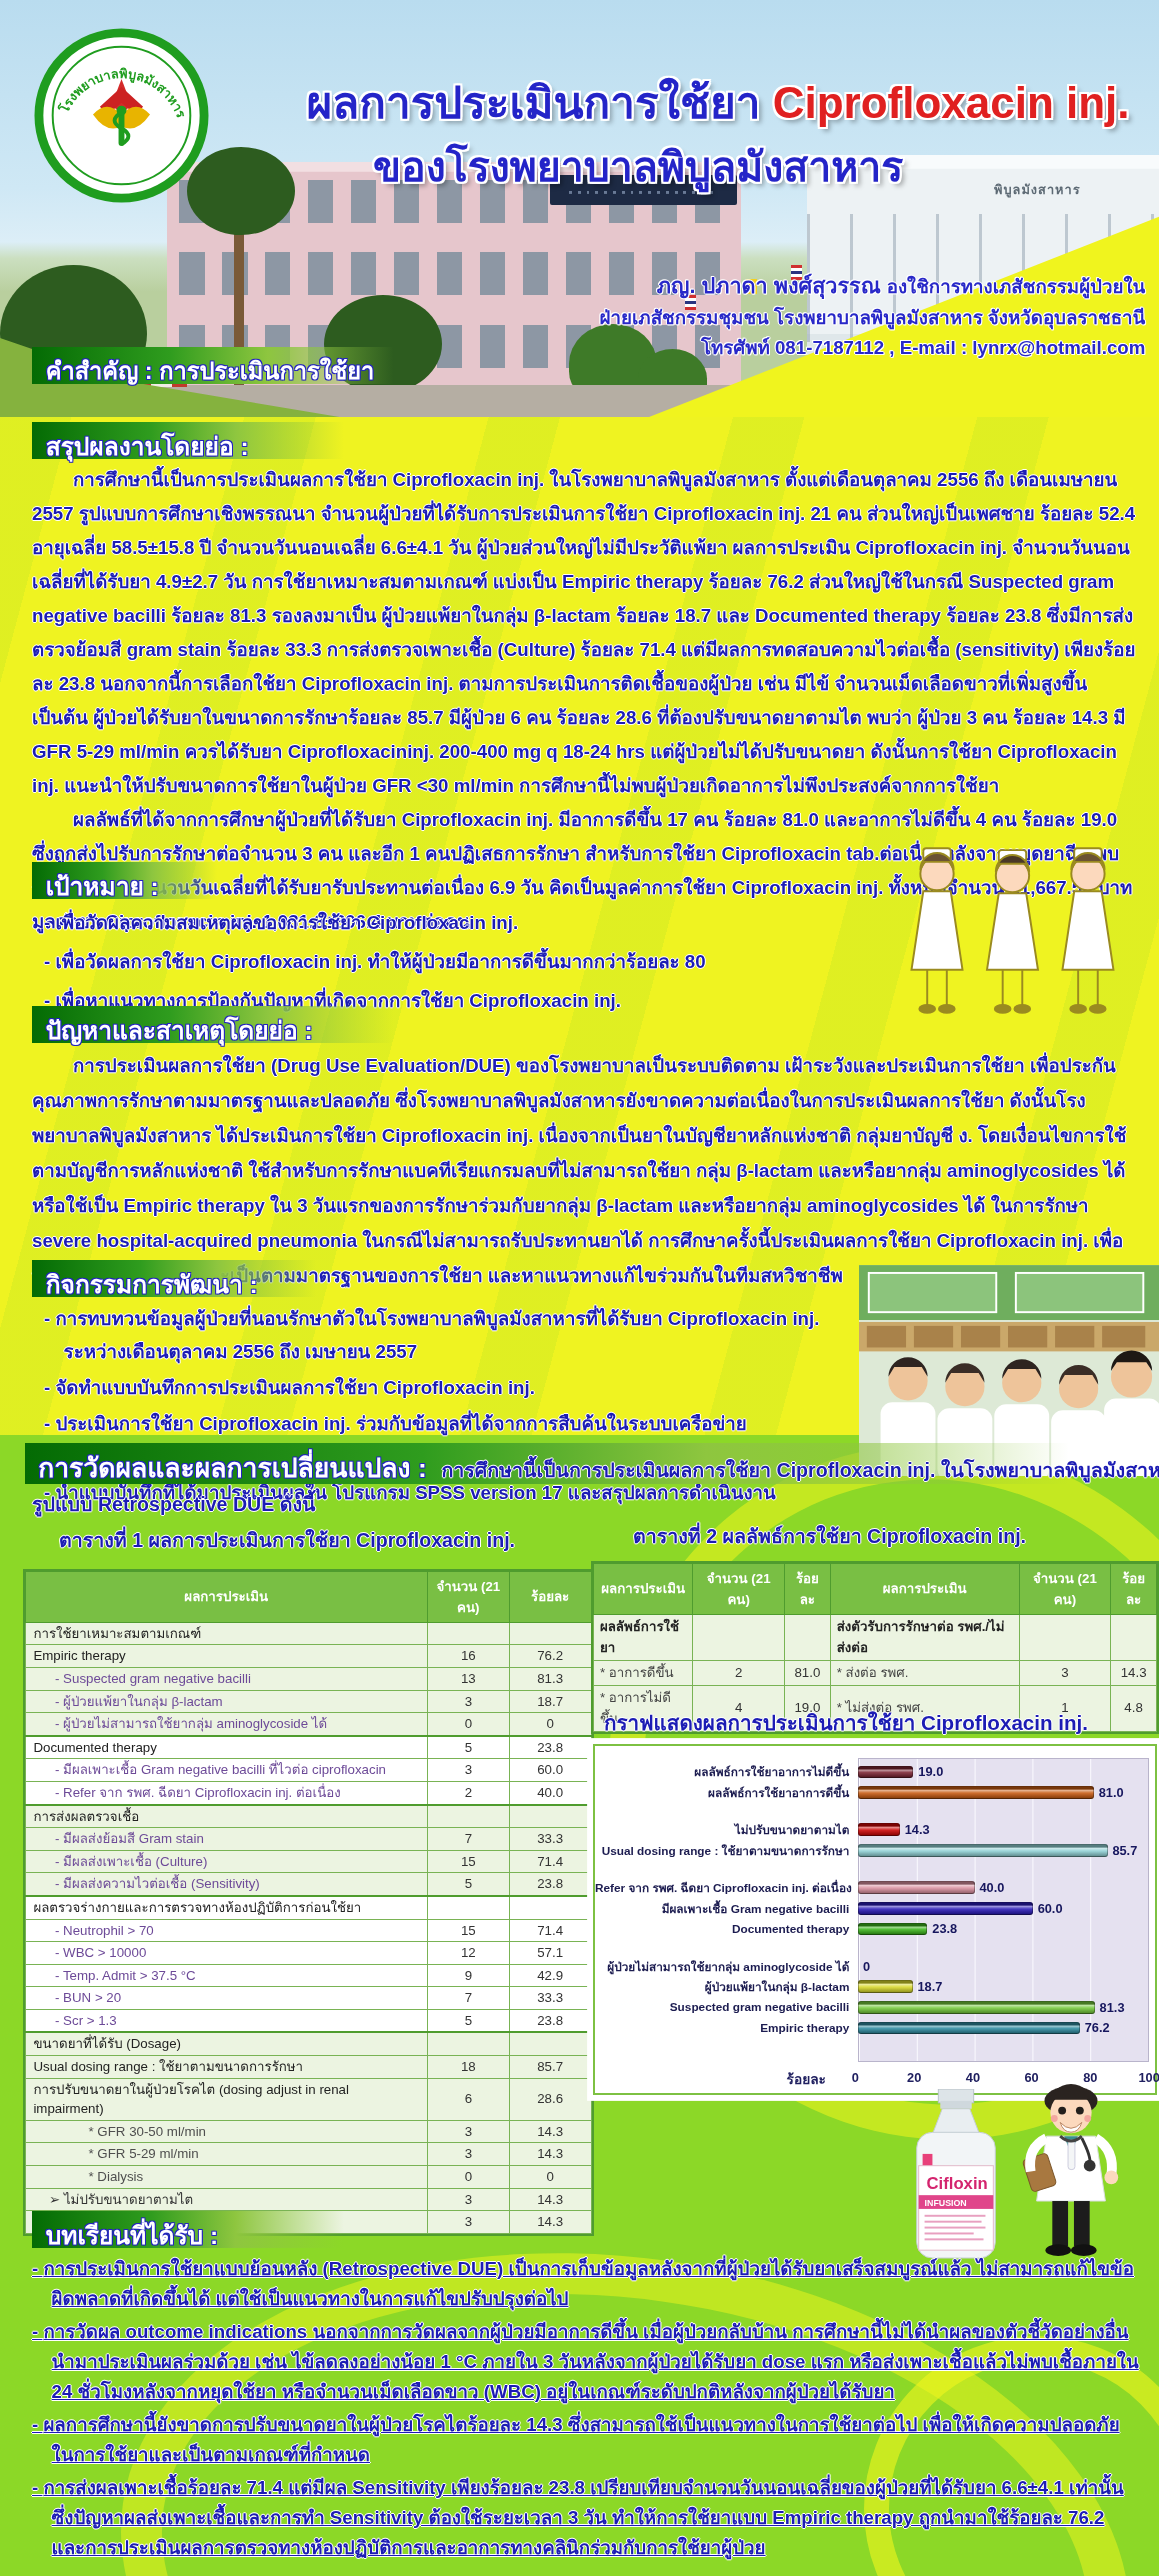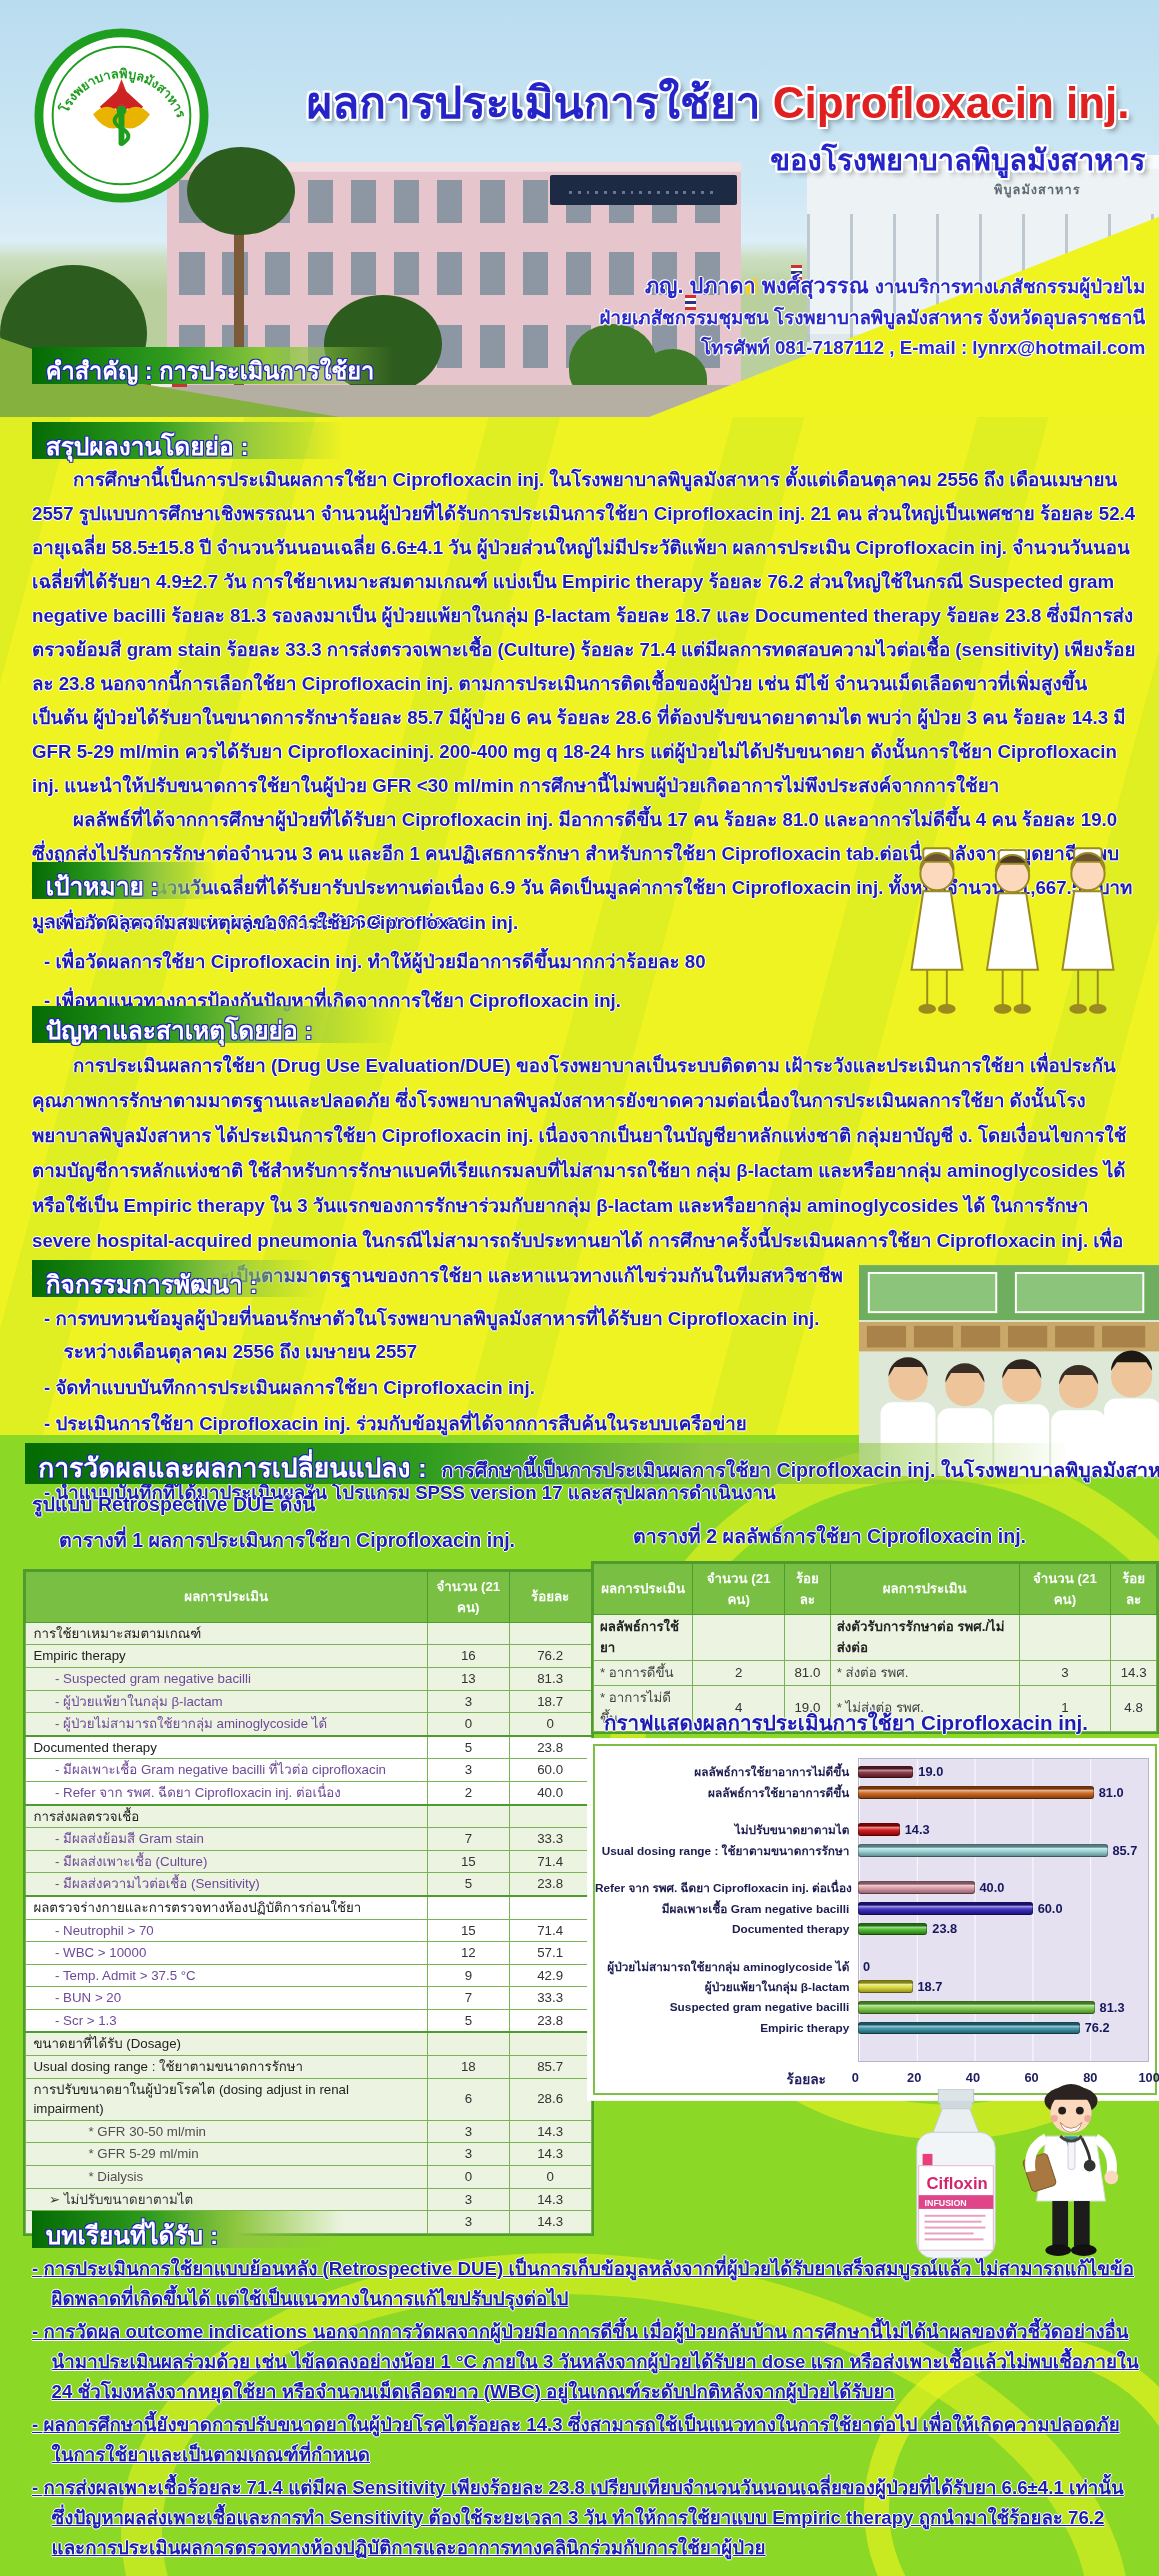--- a/index.html
+++ b/index.html
@@ -39,21 +39,21 @@
         clip-path:polygon(100% 52%,100% 100%,56% 100%);}
   .flag{position:absolute;width:10.8px;height:14.7px;}
   .flag.th{background:linear-gradient(180deg,#d03030 0 20%,#fff 20% 40%,#2a3580 40% 60%,#fff 60% 80%,#d03030 80% 100%);}
   .flag.yl{background:#f4d020;}
   
   .logo{position:absolute;left:34px;top:27.5px;width:175px;height:175px;}
   
   .title1{position:absolute;left:285px;right:7.9px;top:79px;text-align:center;font-size:44px;font-weight:800;line-height:1.1;
           text-shadow:2px 0 0 #fff,-2px 0 0 #fff,0 2px 0 #fff,0 -2px 0 #fff,2px 2px 0 #fff,-2px -2px 0 #fff,2px -2px 0 #fff,-2px 2px 0 #fff,3.9px 3.9px 4.9px rgba(0,0,0,.35);}
   .title1 .th{color:#2424c8;} .title1 .en{color:#e02020;}
-  .title2{position:absolute;left:373px;right:13.7px;top:145px;text-align:right;font-size:29px;font-weight:800;color:#2424c8;line-height:1.1;
+  .title2{position:absolute;left:373px;right:13.7px;top:145px;text-align:left;font-size:41px;font-weight:800;color:#2424c8;line-height:1.1;
           text-shadow:2px 0 0 #fff,-2px 0 0 #fff,0 2px 0 #fff,0 -2px 0 #fff,2px 2px 0 #fff,-2px -2px 0 #fff,2px -2px 0 #fff,-2px 2px 0 #fff,3.9px 3.9px 4.9px rgba(0,0,0,.35);}
   .authors{position:absolute;right:13.7px;top:271px;text-align:right;color:#2828c8;font-weight:bold;line-height:30px;
           text-shadow:1px 0 0 #fff,-1px 0 0 #fff,0 1px 0 #fff,0 -1px 0 #fff,1px 1px 0 #fff,-1px -1px 0 #fff;}
   .authors .big{font-size:21.6px;} .authors .sm{font-size:18.7px;}
   
   .band{position:absolute;height:37px;box-sizing:border-box;padding:4.9px 15.7px 0 13.7px;
         background:linear-gradient(to right,#046b04 0%,#2f9c1e 35%,#8ec63f 60%,rgba(190,225,80,0) 92%);
         color:#fff;font-weight:800;font-size:24.5px;white-space:nowrap;
         text-shadow:1px 1px 0 #2323c0,-1px -1px 0 #2323c0,1px -1px 0 #2323c0,-1px 1px 0 #2323c0;}
   
@@ -160,21 +160,21 @@
         <path d="M89 86 q-14 8 0 16 q14 8 0 16" fill="none" stroke="#1f9d1f" stroke-width="4"></path>
         <circle cx="89" cy="84" r="5" fill="#1f9d1f"></circle>
       </g>
     </svg>
 
     <div class="title1">
       <span class="th">ผลการประเมินการใช้ยา </span><span class="en">Ciprofloxacin inj.</span>
     </div>
     <div class="title2">ของโรงพยาบาลพิบูลมังสาหาร</div>
     <div class="authors">
-      <div><span class="big">ภญ. ปภาดา พงศ์สุวรรณ </span><span class="sm">งานบริการทางเภสัชกรรมผู้ป่วยไม</span></div>
+      <div><span class="big">ภญ. ปภาดา พงศ์สุวรรณ </span><span class="sm">องใชิการทางเภสัชกรรมผู้ป่วยใน</span></div>
       <div class="sm">ฝ่ายเภสัชกรรมชุมชน โรงพยาบาลพิบูลมังสาหาร จังหวัดอุบลราชธานี</div>
       <div class="sm">โทรศัพท์  081-7187112 , E-mail : lynrx@hotmail.com</div>
     </div>
   </div>
 
   <div class="band" style="left:32px;top:422px;width:339px">สรุปผลงานโดยย่อ :</div>
 
   <div class="band" style="left:32px;top:347px;width:393px;font-size:23.6px">คำสำคัญ : การประเมินการใช้ยา</div>
   <div class="para blue-text" style="left:32px;right:21.6px;top:463px">
     <p>การศึกษานี้เป็นการประเมินผลการใช้ยา Ciprofloxacin inj. ในโรงพยาบาลพิบูลมังสาหาร ตั้งแต่เดือนตุลาคม 2556 ถึง เดือนเมษายน 2557 รูปแบบการศึกษาเชิงพรรณนา จำนวนผู้ป่วยที่ได้รับการประเมินการใช้ยา Ciprofloxacin inj. 21 คน ส่วนใหญ่เป็นเพศชาย ร้อยละ 52.4 อายุเฉลี่ย 58.5±15.8 ปี จำนวนวันนอนเฉลี่ย 6.6±4.1 วัน ผู้ป่วยส่วนใหญ่ไม่มีประวัติแพ้ยา ผลการประเมิน Ciprofloxacin inj. จำนวนวันนอนเฉลี่ยที่ได้รับยา 4.9±2.7 วัน การใช้ยาเหมาะสมตามเกณฑ์ แบ่งเป็น Empiric therapy ร้อยละ 76.2  ส่วนใหญ่ใช้ในกรณี Suspected gram negative bacilli ร้อยละ 81.3  รองลงมาเป็น ผู้ป่วยแพ้ยาในกลุ่ม β-lactam ร้อยละ 18.7  และ Documented therapy ร้อยละ 23.8  ซึ่งมีการส่งตรวจย้อมสี gram stain ร้อยละ 33.3  การส่งตรวจเพาะเชื้อ (Culture) ร้อยละ 71.4  แต่มีผลการทดสอบความไวต่อเชื้อ (sensitivity) เพียงร้อยละ 23.8 นอกจากนี้การเลือกใช้ยา Ciprofloxacin inj. ตามการประเมินการติดเชื้อของผู้ป่วย เช่น มีไข้ จำนวนเม็ดเลือดขาวที่เพิ่มสูงขึ้น เป็นต้น ผู้ป่วยได้รับยาในขนาดการรักษาร้อยละ 85.7  มีผู้ป่วย 6 คน ร้อยละ 28.6 ที่ต้องปรับขนาดยาตามไต พบว่า ผู้ป่วย 3 คน ร้อยละ 14.3 มี GFR 5-29 ml/min ควรได้รับยา Ciprofloxacininj. 200-400 mg q 18-24 hrs แต่ผู้ป่วยไม่ได้ปรับขนาดยา ดังนั้นการใช้ยา Ciprofloxacin inj. แนะนำให้ปรับขนาดการใช้ยาในผู้ป่วย GFR &lt;30 ml/min การศึกษานี้ไม่พบผู้ป่วยเกิดอาการไม่พึงประสงค์จากการใช้ยา</p>

